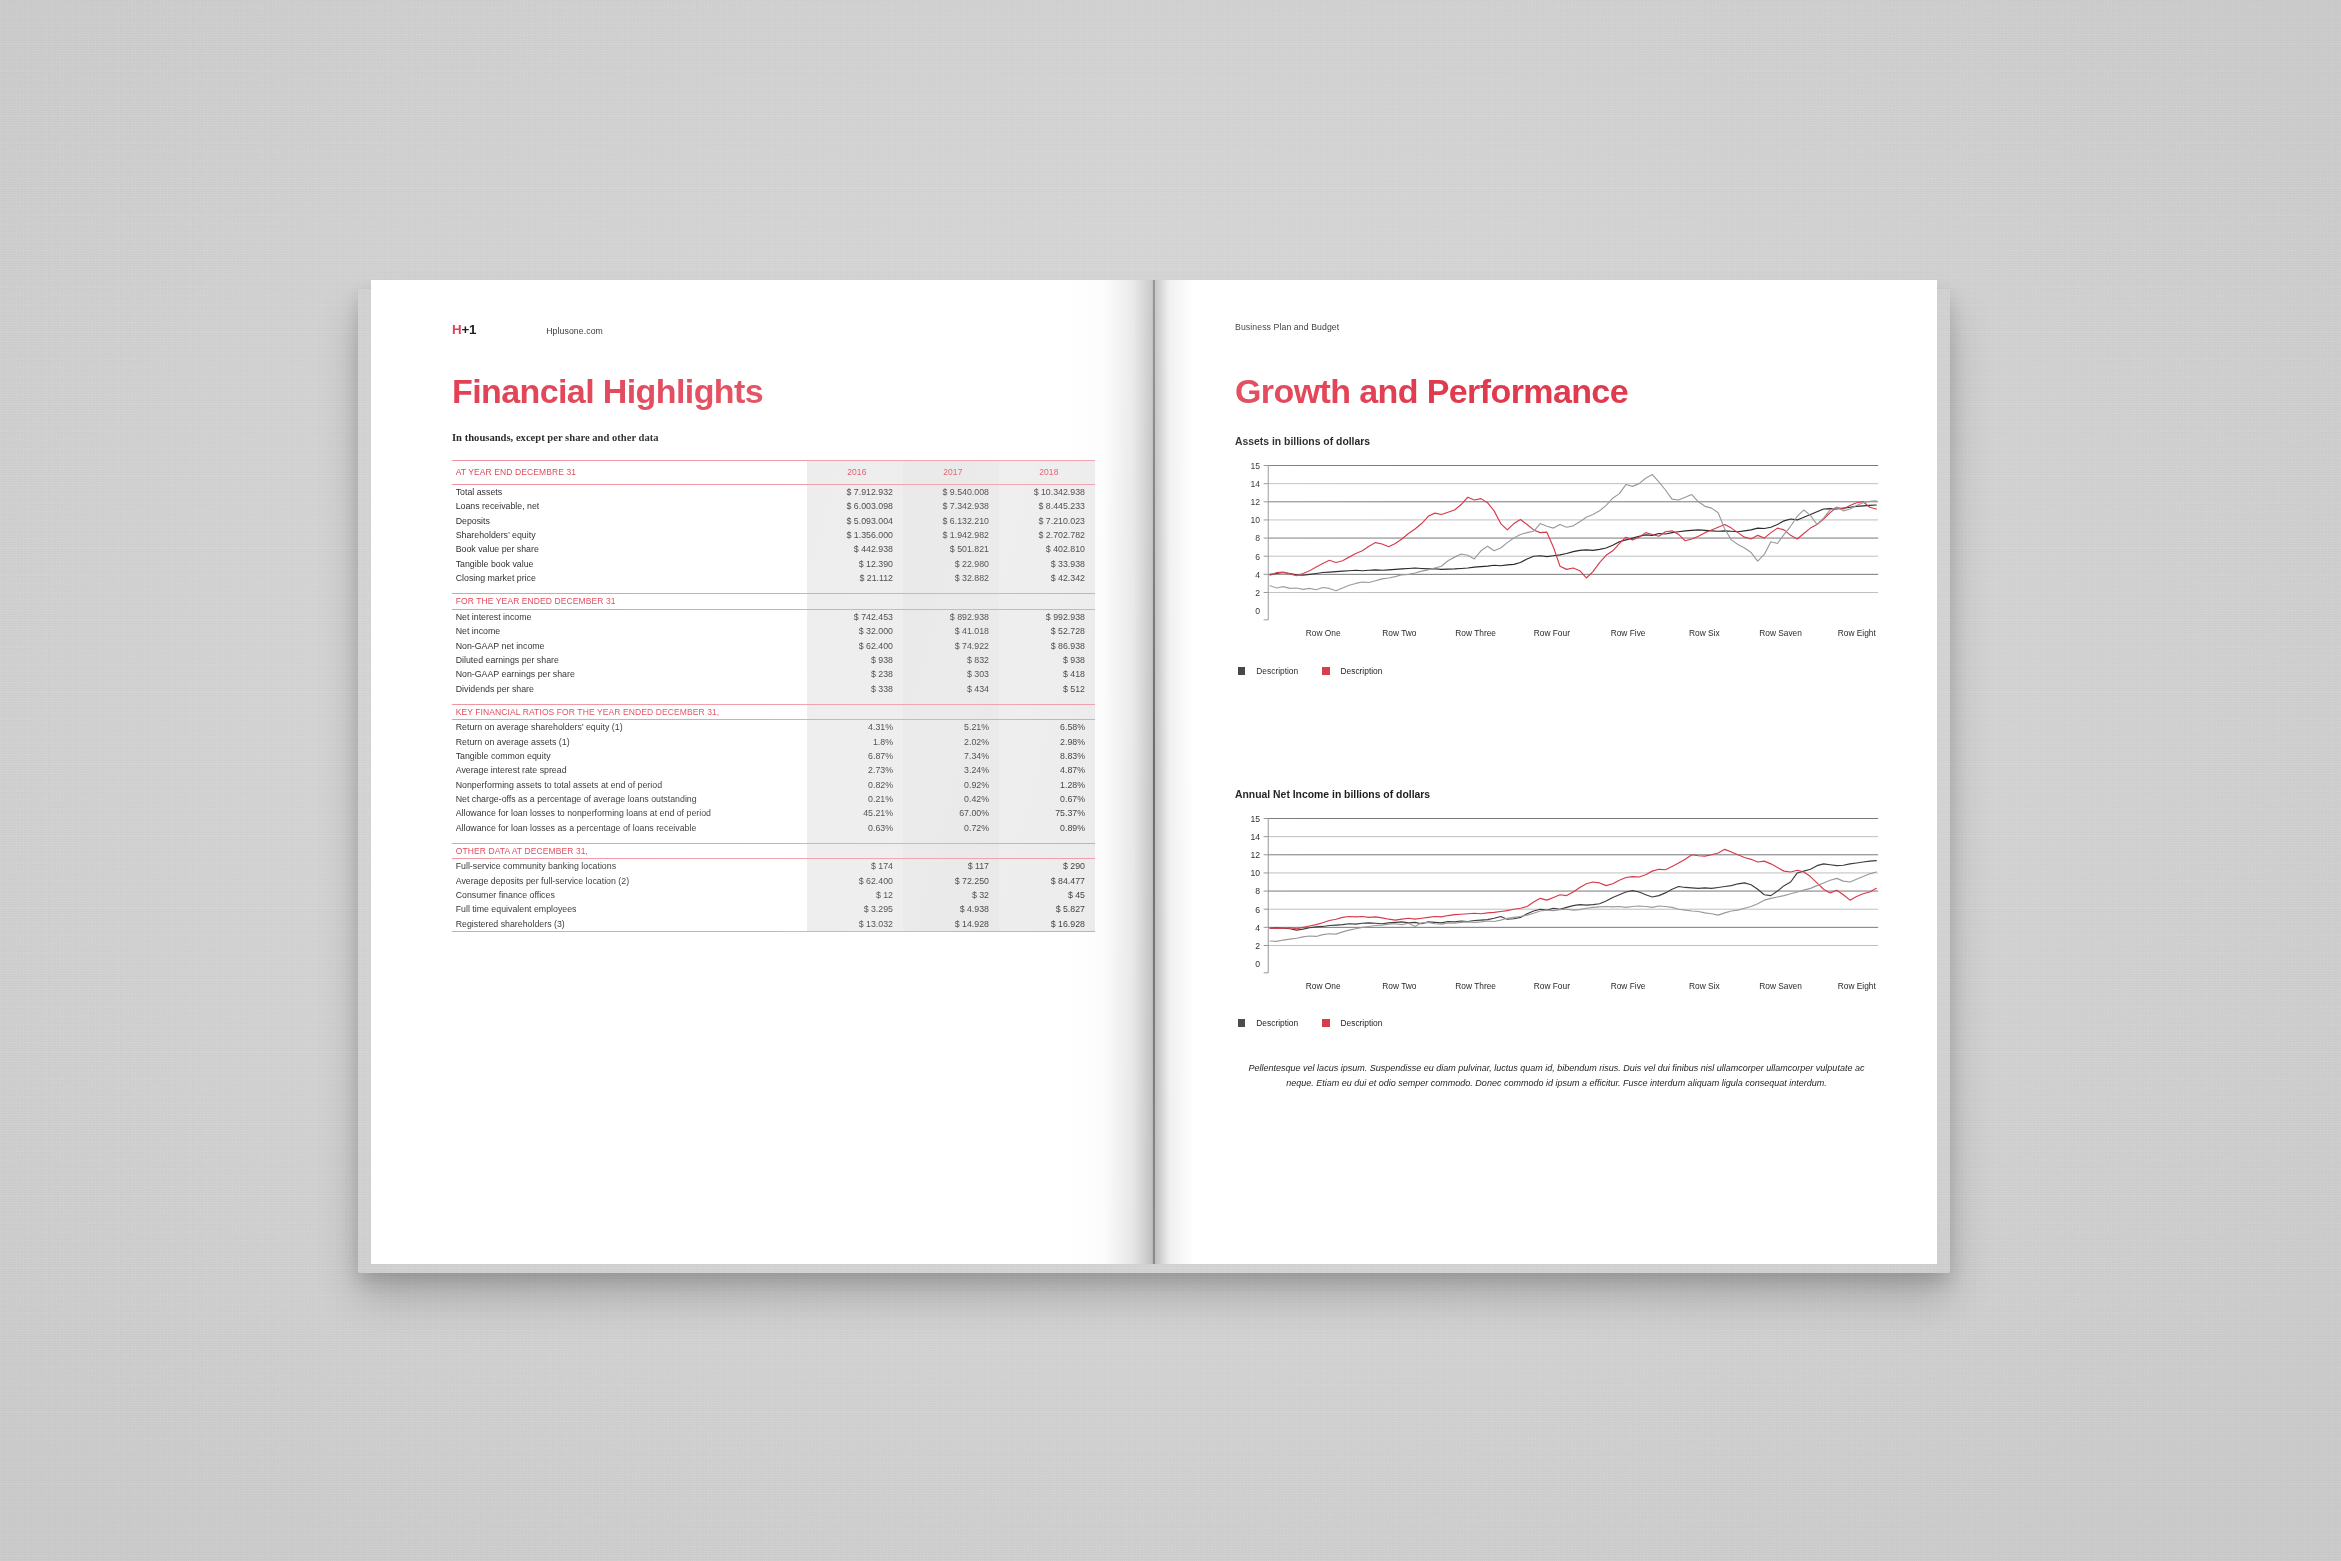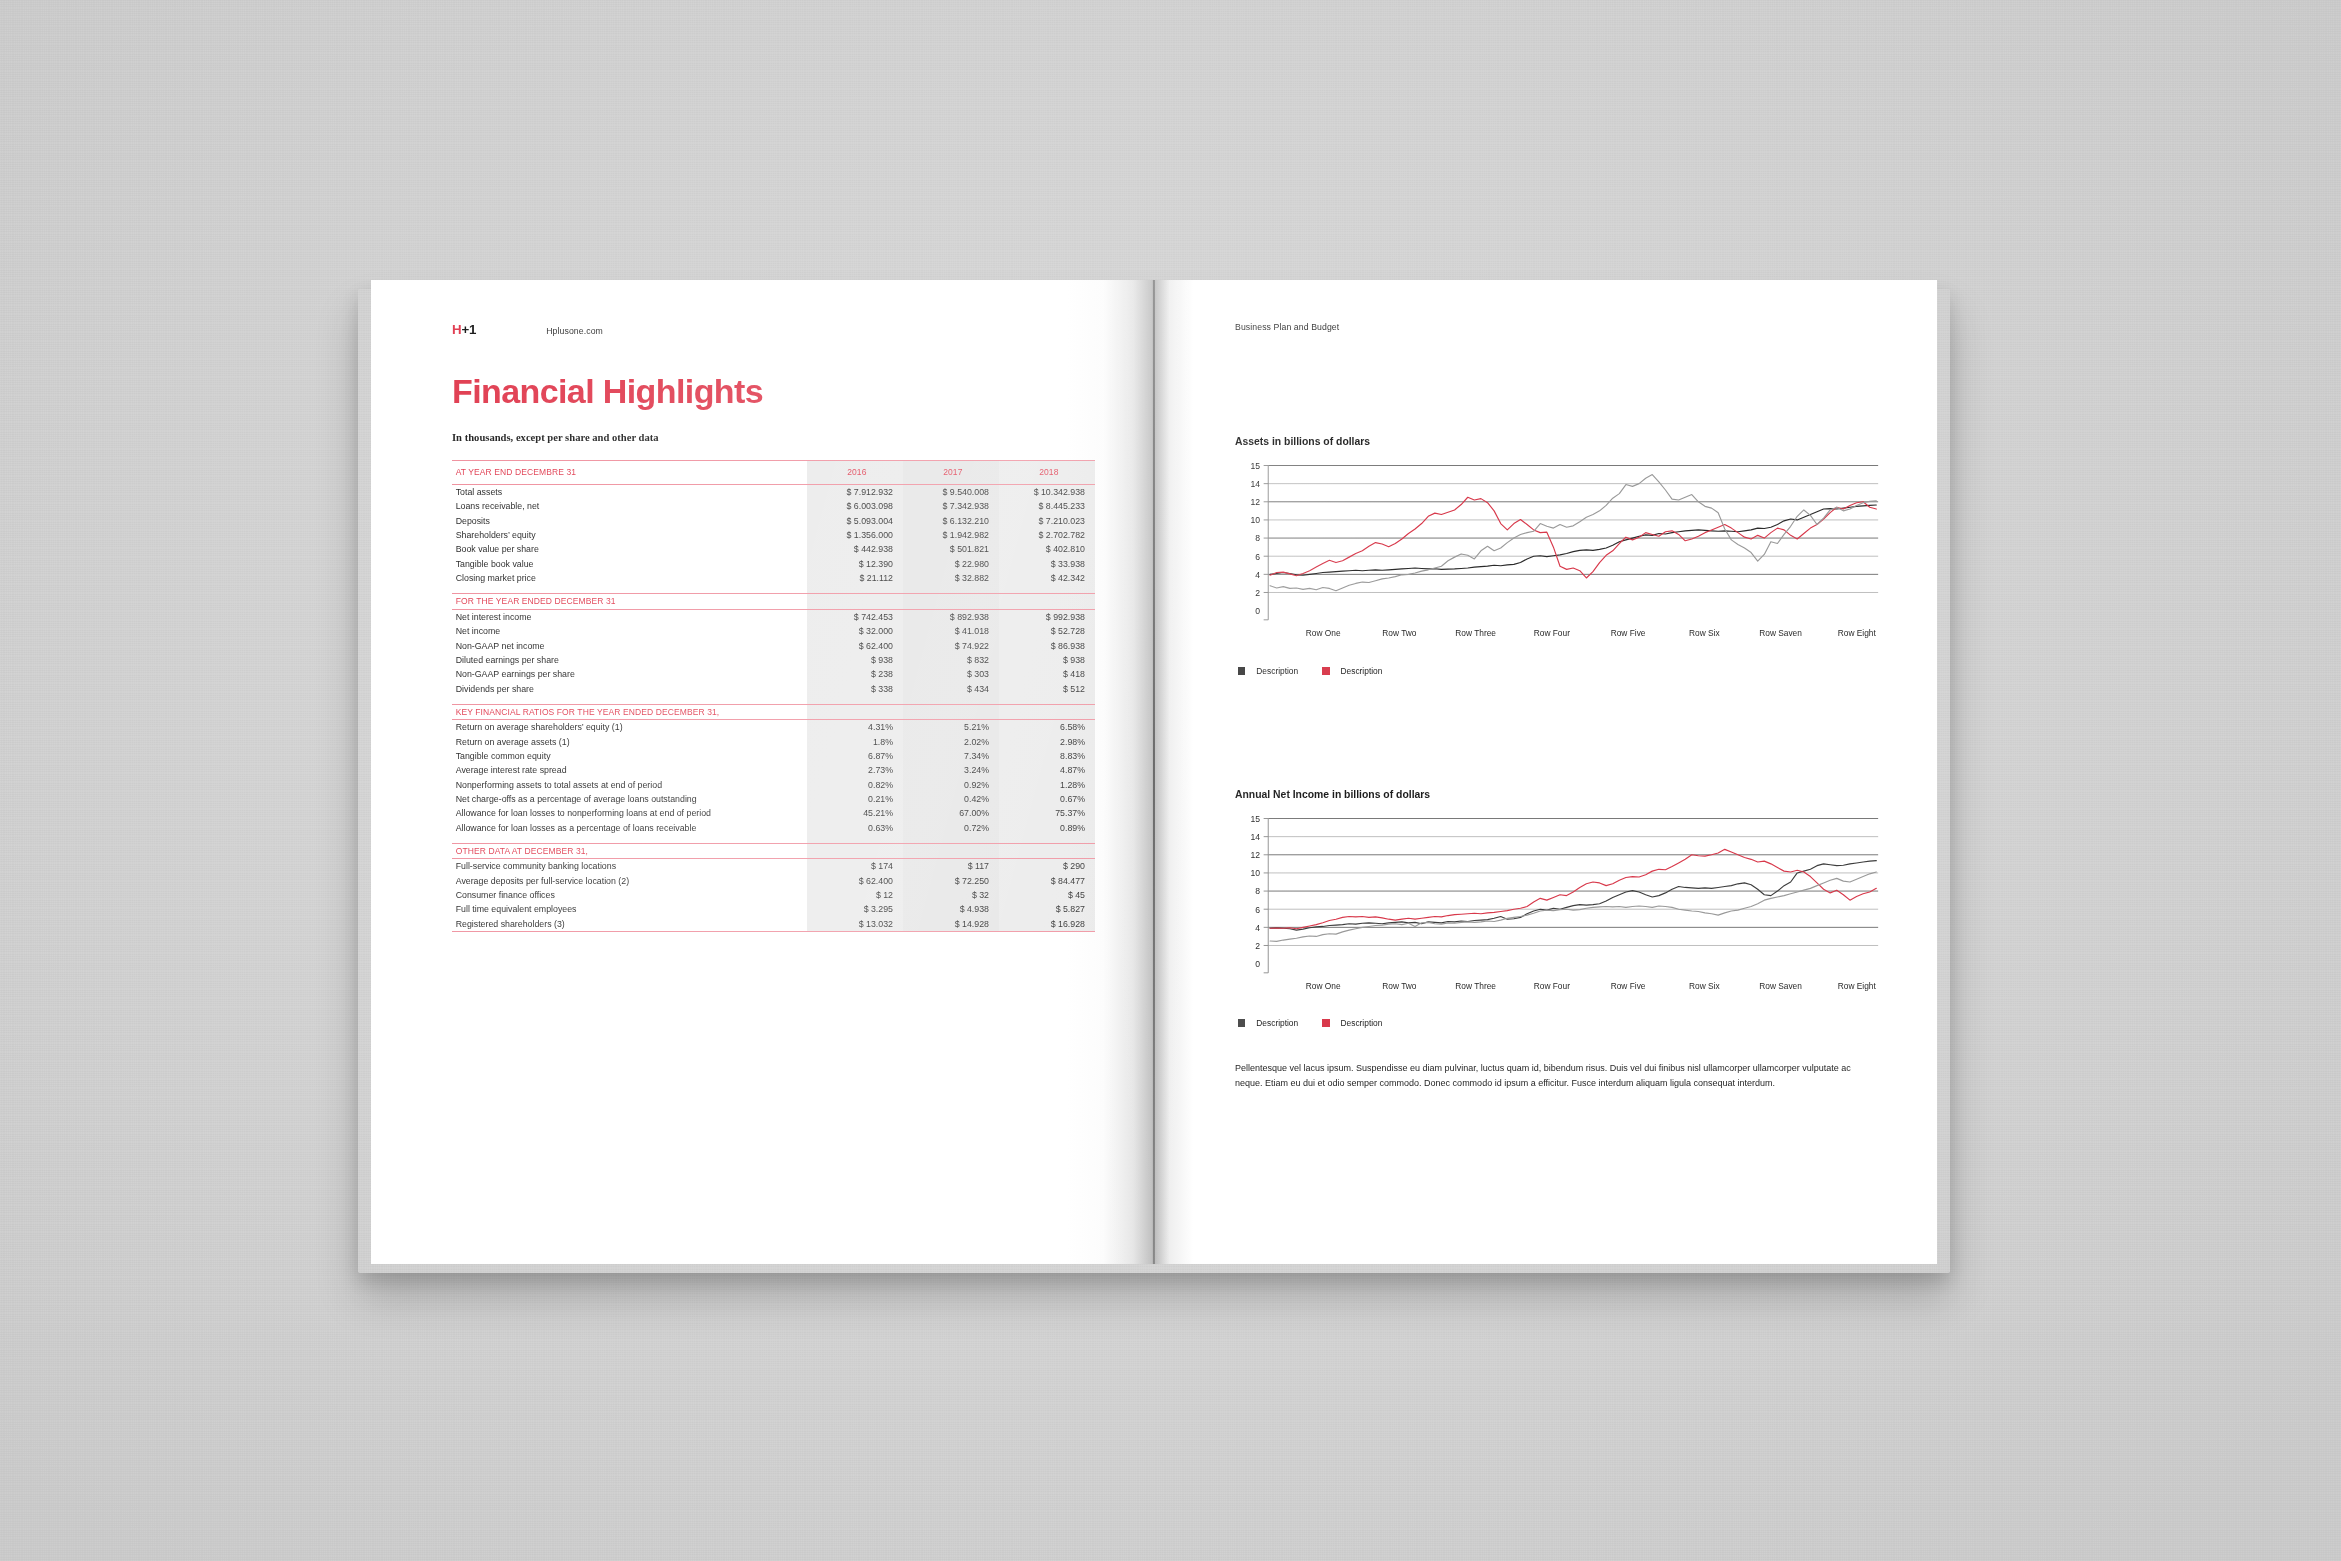--- a/index.html
+++ b/index.html
@@ -141,21 +141,22 @@
     position: absolute; left: 84px;
     display: flex; gap: 24px; align-items: center;
     font-size: 8.4px; color: #1e1e1e;
   }
   .legend-item { display: flex; align-items: center; gap: 11px; }
   .swatch { width: 7.3px; height: 7.3px; display: inline-block; }
 
   .body-copy {
     position: absolute; left: 81px; width: 643px;
     font-size: 9px; line-height: 1.72; color: #262626;
-    text-align: left;
+    text-align: center;
+    font-style: italic;
   }
 </style>
 </head>
 <body>
 
 <div class="backdrop"></div>
 <div class="grain"></div>
 
 <div class="spread">
   <div class="spread-shadow"></div>
@@ -407,20 +408,21 @@
 
   <div class="page page-right">
 
     <div class="page-inner">
 
       <div class="hdr hdr-left">
         <span class="hdr-site">Business Plan and Budget</span>
         <span class="hdr-right-txt">Dec  —  12  —  2020</span>
       </div>
 
+      <h1 class="title">Growth and Performance</h1>
 
       <div class="chart-caption" style="top:156px">Assets in billions of dollars</div>
       <div class="chart-box" style="top:180px">
         <svg class="chart-svg" id="chart-0" viewBox="0 0 700 205">
             <line x1="34" y1="6" x2="698" y2="6" stroke="#6d6d6d" stroke-width="1"></line>
             <line x1="29" y1="6" x2="34" y2="6" stroke="#8a8a8a" stroke-width="1"></line>
             <text x="25" y="9.6" text-anchor="end" font-family="&quot;Liberation Sans&quot;, sans-serif" font-size="9.4" fill="#2a2a2a">15</text>
             <line x1="34" y1="25.75" x2="698" y2="25.75" stroke="#b9b9b9" stroke-width="1"></line>
             <line x1="29" y1="25.75" x2="34" y2="25.75" stroke="#8a8a8a" stroke-width="1"></line>
             <text x="25" y="29.35" text-anchor="end" font-family="&quot;Liberation Sans&quot;, sans-serif" font-size="9.4" fill="#2a2a2a">14</text>

